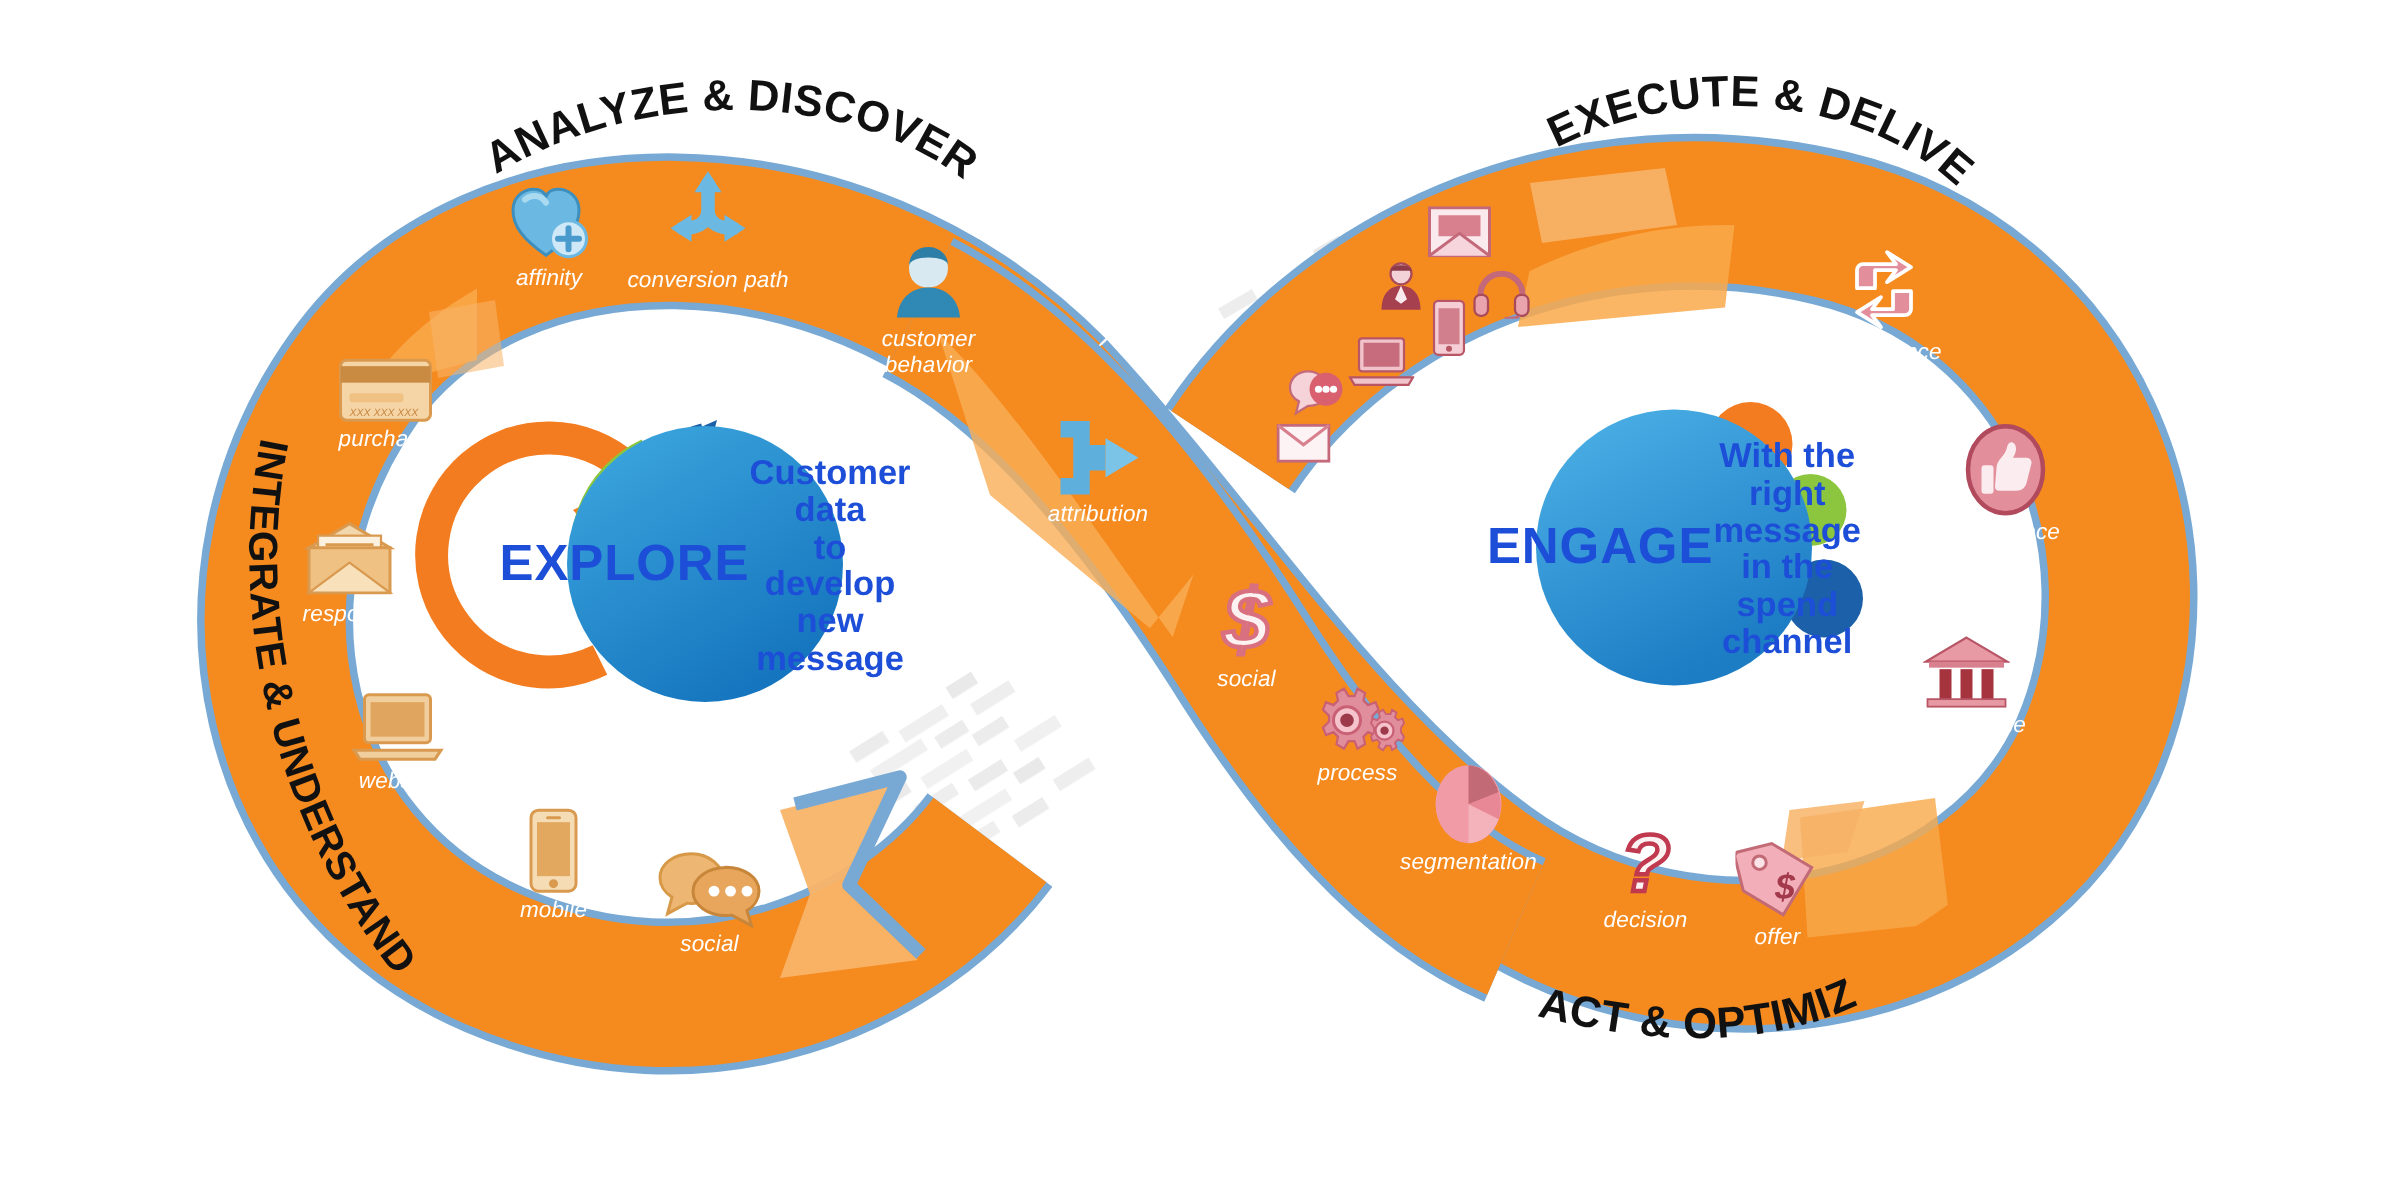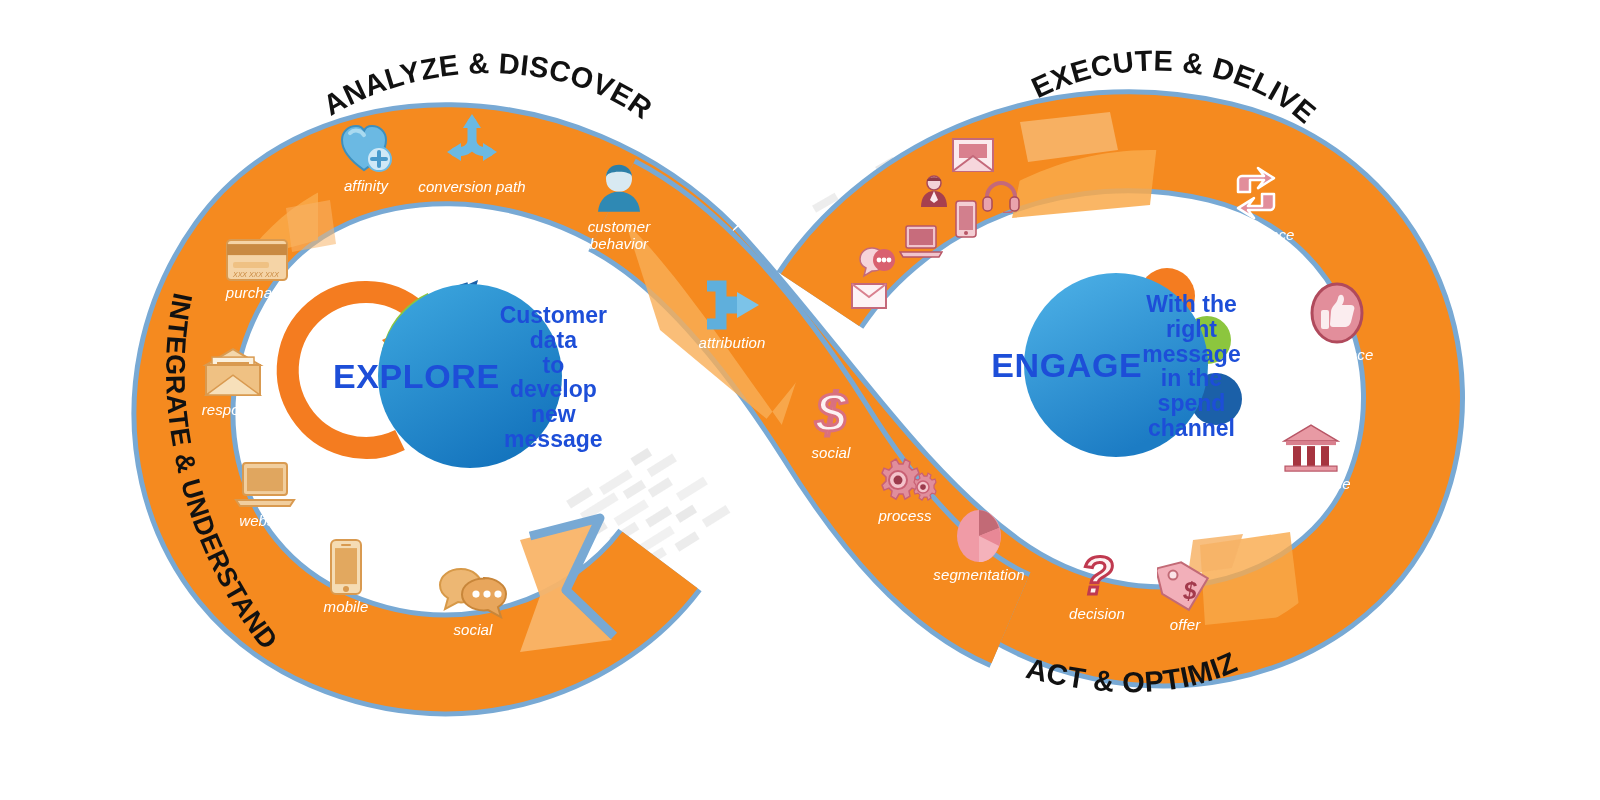--- a/index.html
+++ b/index.html
@@ -249,21 +249,21 @@
 
   <div class="icon-node" style="left:265px;top:495px;">
     <svg class="icon-glyph" width="62" height="50" viewBox="0 0 62 50">
       <rect x="9" y="3" width="44" height="32" rx="3" fill="#F1CE9E" stroke="#D99A50" stroke-width="2"></rect>
       <rect x="13" y="8" width="36" height="23" fill="#E0A65F"></rect>
       <path d="M2 40h58l-4 6H6z" fill="#F1CE9E" stroke="#D99A50" stroke-width="2"></path>
     </svg>
     <span class="icon-label">website</span>
   </div>
 
-  <div class="icon-node" style="left:346px;top:577px;">
+  <div class="icon-node" style="left:369px;top:577px;">
     <svg class="icon-glyph" width="34" height="58" viewBox="0 0 34 58">
       <rect x="2" y="2" width="30" height="54" rx="5" fill="#F5DCB4" stroke="#D99A50" stroke-width="2"></rect>
       <rect x="6" y="10" width="22" height="36" fill="#E2A85F"></rect>
       <circle cx="17" cy="51" r="3" fill="#D99A50"></circle>
       <rect x="12" y="6" width="10" height="2" rx="1" fill="#D99A50"></rect>
     </svg>
     <span class="icon-label">mobile</span>
   </div>
 
   <div class="icon-node" style="left:473px;top:602px;">

